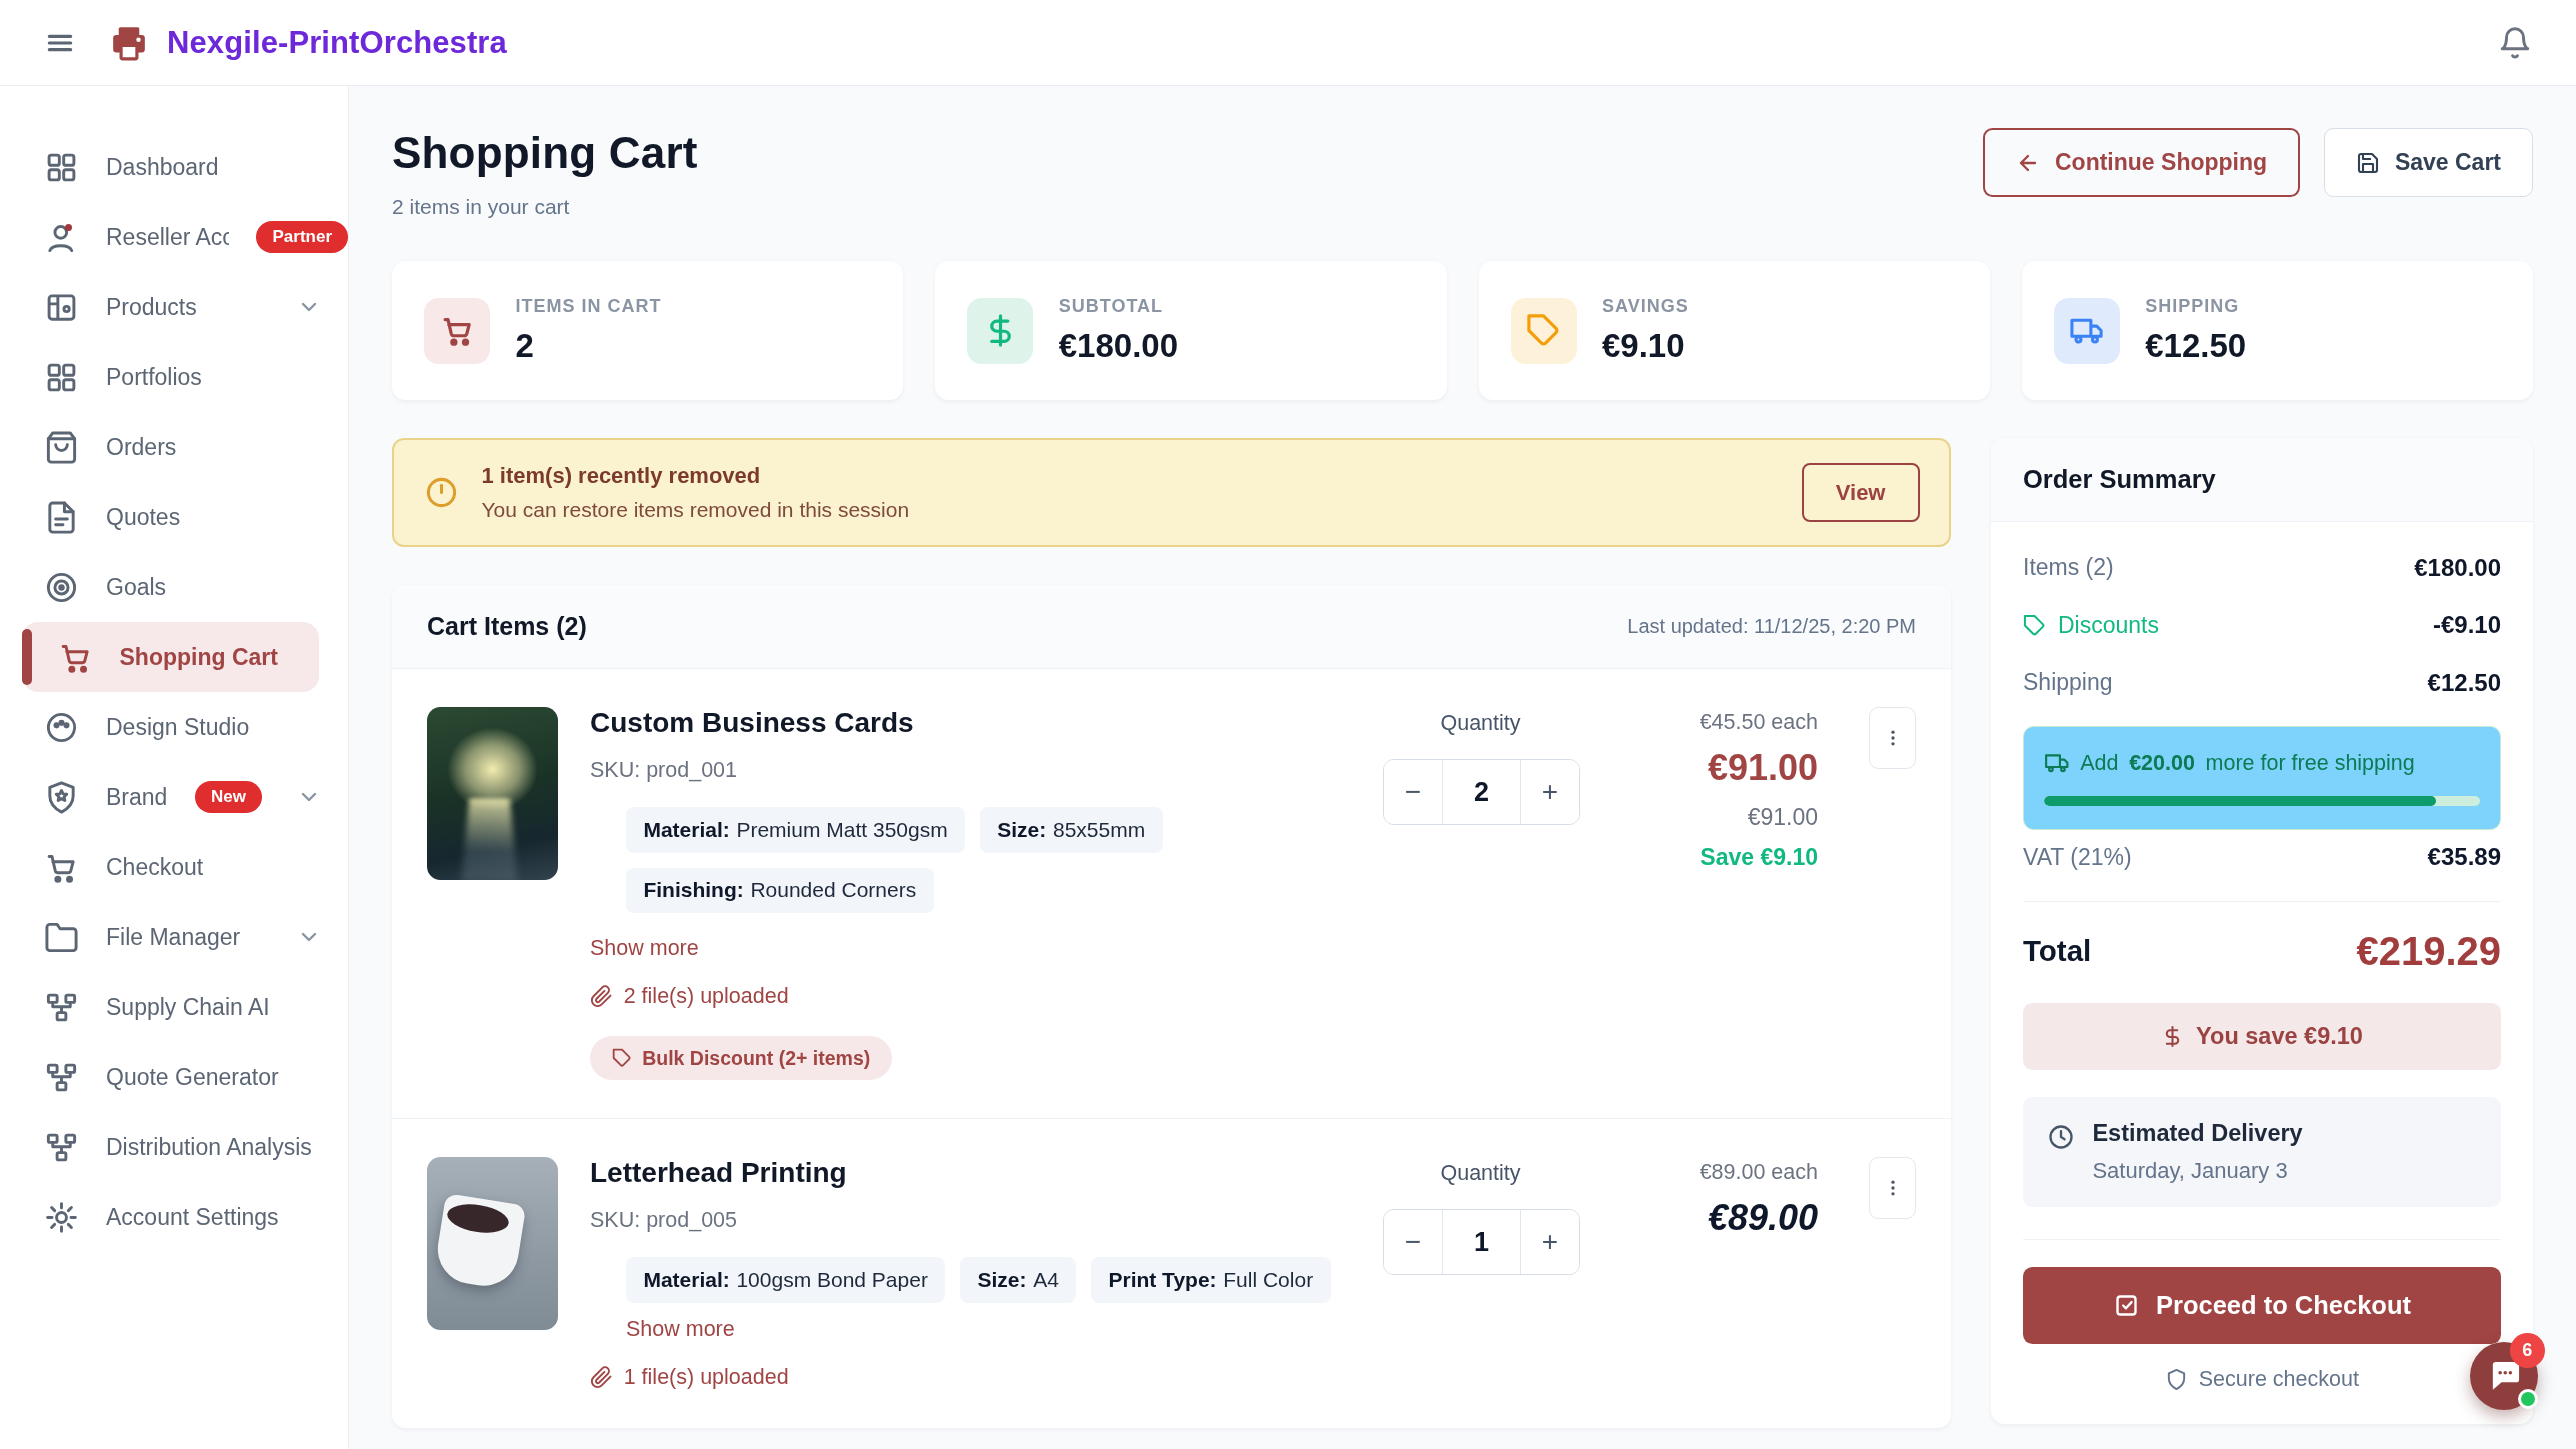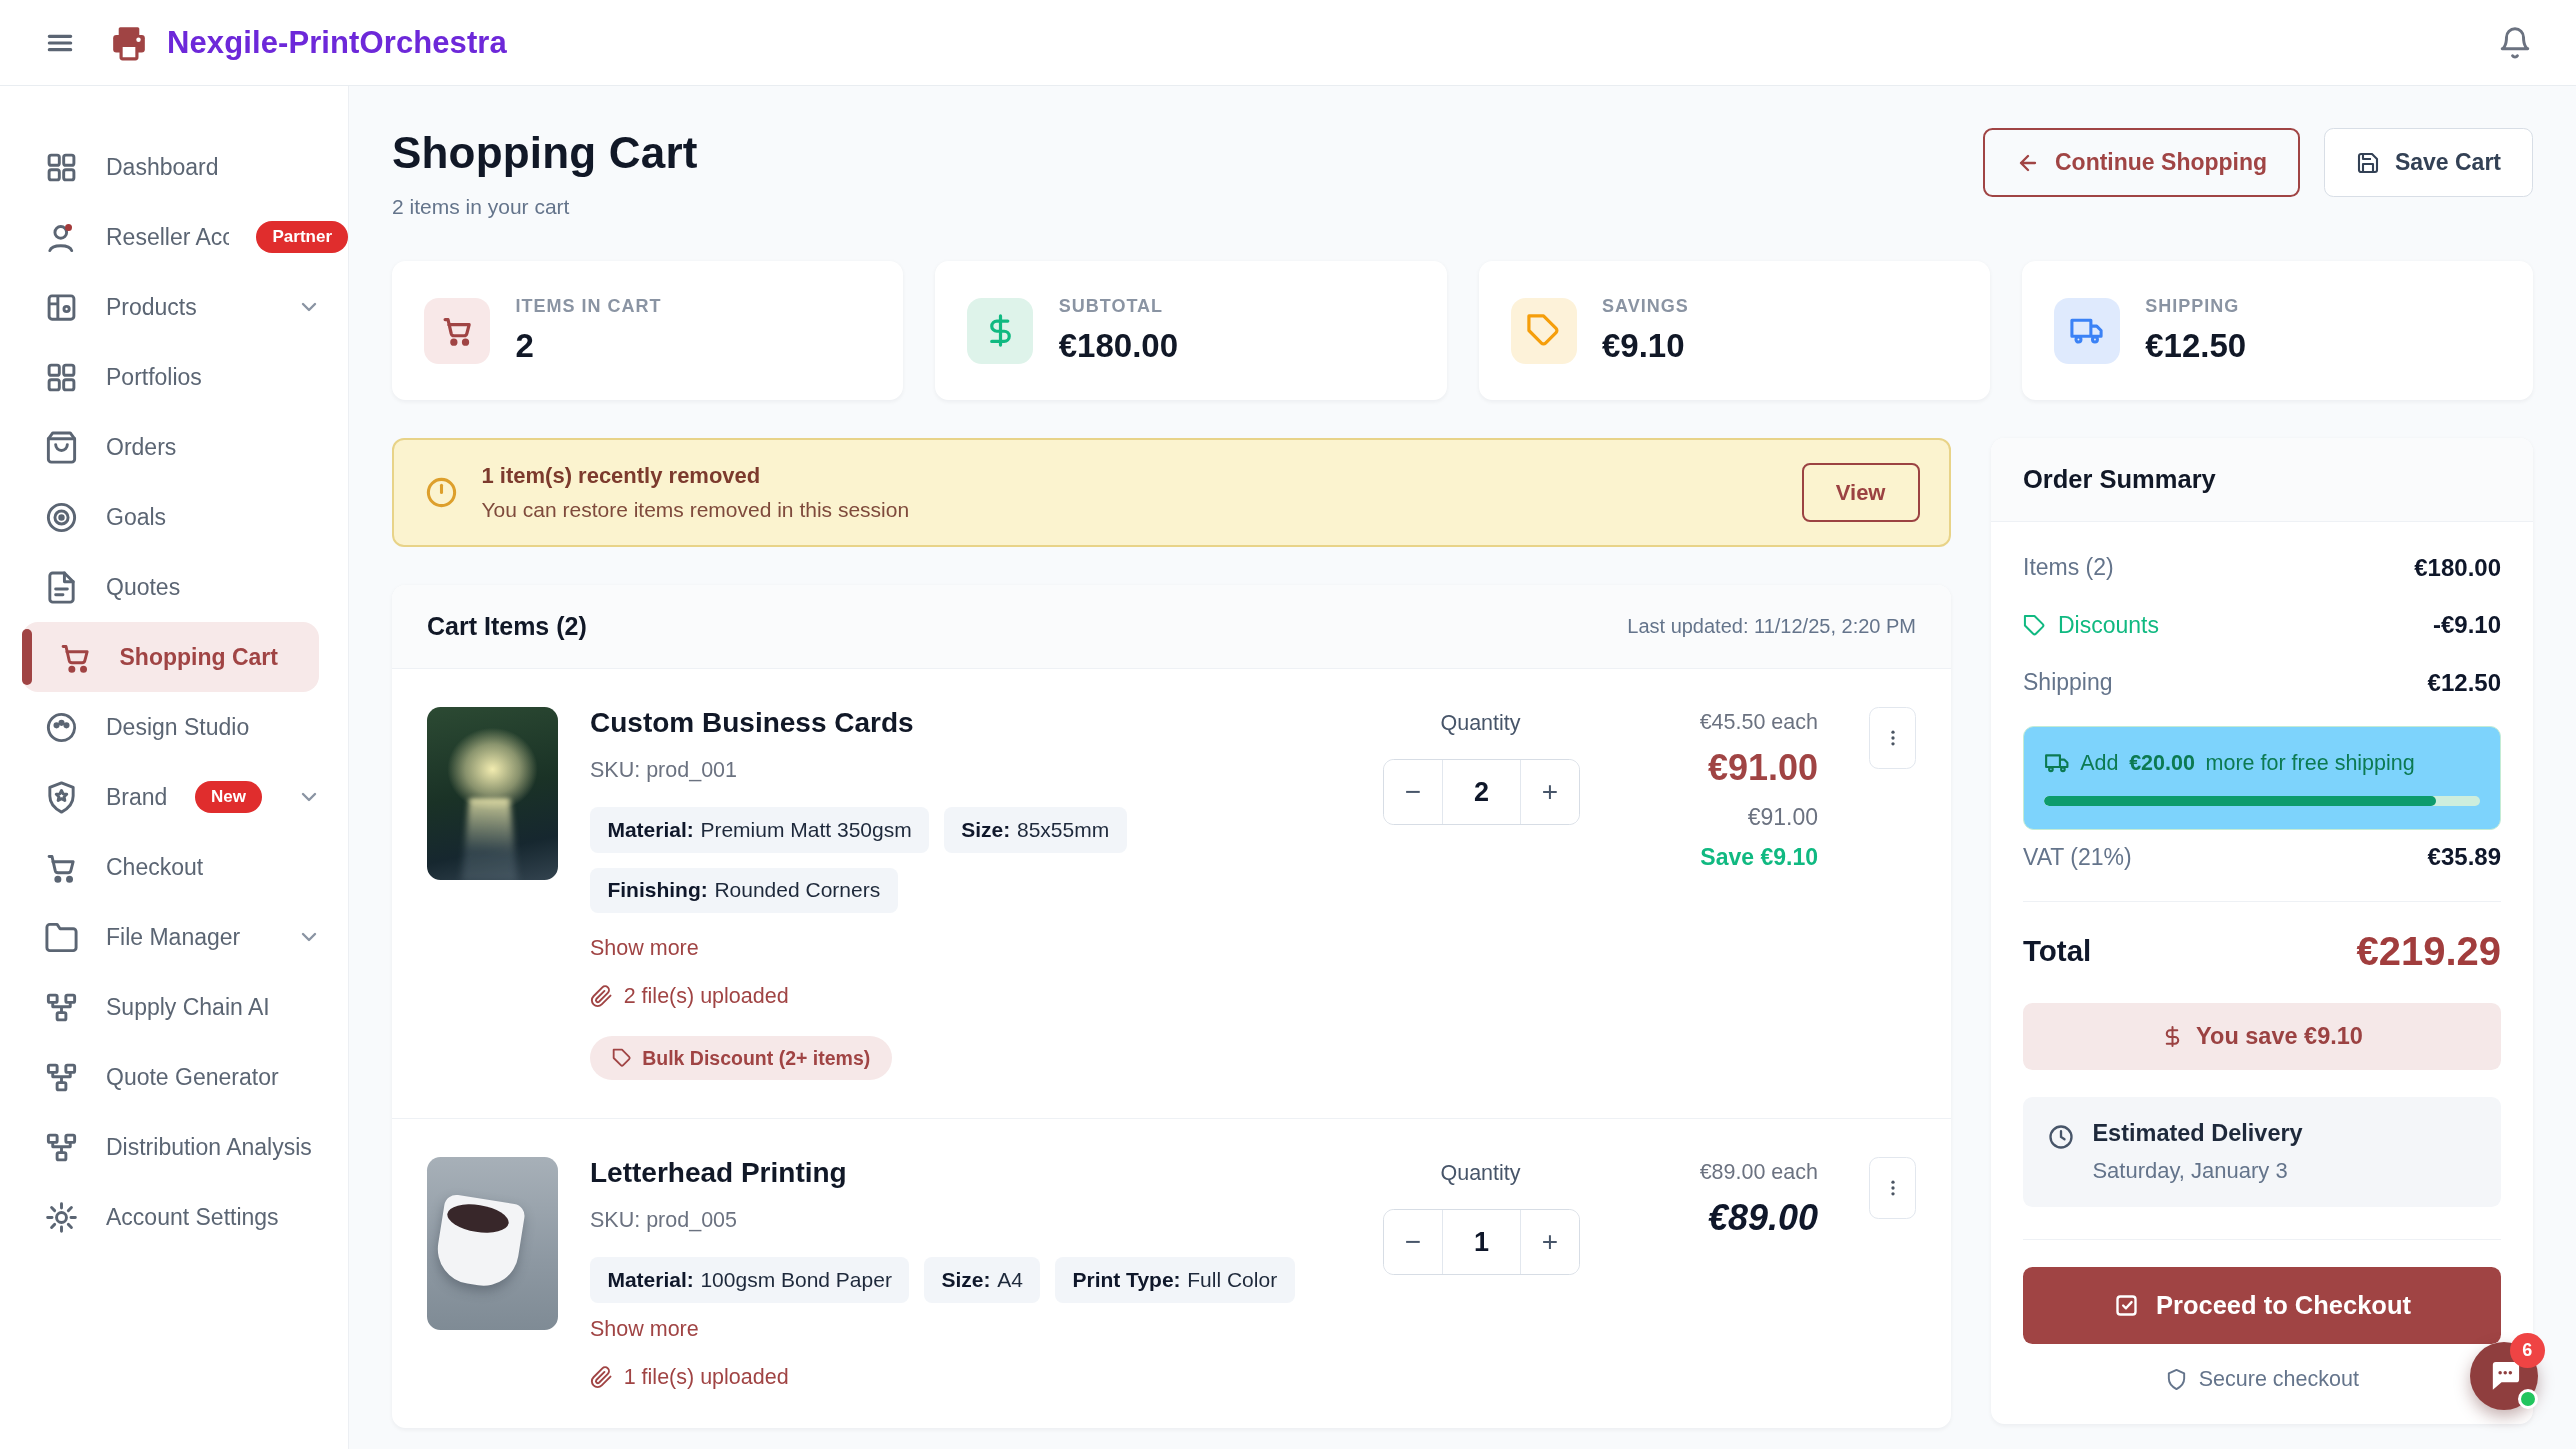--- a/index.html
+++ b/index.html
@@ -87,21 +87,21 @@
       transform:perspective(134px) rotateX(28deg); filter:blur(3.4px); }
   .thumb-cup { background:linear-gradient(180deg,#a7b0b8 0%,#8d98a2 60%,#7f8b95 100%); }
   .thumb-cup::before { content:""; position:absolute; width:81px; height:86px; left:12px; top:42px;
       background:#f3f4f6; border-radius:12px 12px 35px 35px; transform:rotate(9deg);
       box-shadow:0 5.4px 12px rgba(40,50,60,.35); }
   .thumb-cup::after { content:""; position:absolute; width:62px; height:27px; left:20px; top:48px;
       background:#38272a; border-radius:50%; transform:rotate(9deg); }
   .item-info { flex:1; min-width:0; }
   .item-title { font-size:28px; font-weight:700; color:#111827; }
   .item-sku { font-size:21.5px; color:#6b7280; margin-top:19px; }
-  .spec-row { display:flex; flex-wrap:wrap; align-items:center; gap:14.8px; margin-top:24px; }
+  .spec-row { display:flex; flex-wrap:wrap; align-items:center; gap:14.8px; margin-top:24px;margin-left:36px; }
   .spec-pill { background:#f2f5f9; border-radius:8px; padding:10.7px 17.4px; font-size:21px; color:#1e293b; white-space:nowrap; }
   .spec-pill b { color:#0f172a; font-weight:700; margin-right:6.7px; }
   .link-red { color:#a04444; font-size:21.5px; cursor:pointer; }
   .show-more-block { margin-top:23px; display:inline-block; }
   .files-row { display:flex; align-items:center; gap:10.7px; margin-top:23px; color:#a04444; font-size:21.5px; cursor:pointer; }
   .bulk-badge { display:inline-flex; align-items:center; gap:10.7px; background:#f6e8e8; color:#a04444;
     font-size:19.5px; font-weight:700; border-radius:670px; padding:10.7px 21.5px; margin-top:27px; }
   .qty-col { width:195px; flex:none; text-align:center; padding-top:4px; }
   .qty-label { font-size:21.5px; color:#475569; }
   .stepper { display:inline-flex; margin-top:23px; border:1.3px solid #d7dde5; border-radius:10.7px; overflow:hidden; background:#fff; }
@@ -247,38 +247,38 @@
             <path d="M6 2 3 6v14a2 2 0 0 0 2 2h14a2 2 0 0 0 2-2V6l-3-4z"></path>
             <path d="M3 6h18"></path>
             <path d="M16 10a4 4 0 0 1-8 0"></path>
           </svg>
         </span>
       <span class="nav-label">Orders</span>
     </div>
 
     <div class="nav-item">
       <span class="nico">
+          <svg width="35" height="35" viewBox="0 0 24 24" fill="none" stroke="currentColor" stroke-width="2" stroke-linecap="round" stroke-linejoin="round">
+            <path d="M14 2H6a2 2 0 0 0-2 2v16a2 2 0 0 0 2 2h12a2 2 0 0 0 2-2V8z"></path>
+            <path d="M14 2v6h6"></path>
+            <path d="M8 13h8M8 17h5"></path>
+          </svg>
+        </span>
+      <span class="nav-label">Quotes</span>
+    </div>
+
+    <div class="nav-item">
+      <span class="nico">
           <svg width="35" height="35" viewBox="0 0 24 24" fill="none" stroke="currentColor" stroke-width="2">
             <circle cx="12" cy="12" r="9"></circle>
             <circle cx="12" cy="12" r="4.5"></circle>
             <circle cx="12" cy="12" r="1.2" fill="currentColor"></circle>
           </svg>
         </span>
       <span class="nav-label">Goals</span>
-    </div>
-
-    <div class="nav-item">
-      <span class="nico">
-          <svg width="35" height="35" viewBox="0 0 24 24" fill="none" stroke="currentColor" stroke-width="2" stroke-linecap="round" stroke-linejoin="round">
-            <path d="M14 2H6a2 2 0 0 0-2 2v16a2 2 0 0 0 2 2h12a2 2 0 0 0 2-2V8z"></path>
-            <path d="M14 2v6h6"></path>
-            <path d="M8 13h8M8 17h5"></path>
-          </svg>
-        </span>
-      <span class="nav-label">Quotes</span>
     </div>
 
     <div class="nav-item active">
       <span class="nico">
           <svg width="35" height="35" viewBox="0 0 24 24" fill="none" stroke="currentColor" stroke-width="2" stroke-linecap="round" stroke-linejoin="round">
             <circle cx="9.5" cy="20" r="1.4" fill="currentColor"></circle>
             <circle cx="17.5" cy="20" r="1.4" fill="currentColor"></circle>
             <path d="M3.5 4.5h2l2.2 9.6a2 2 0 0 0 2 1.5h6.7a2 2 0 0 0 2-1.5l1.6-6.1H6"></path>
           </svg>
         </span>

